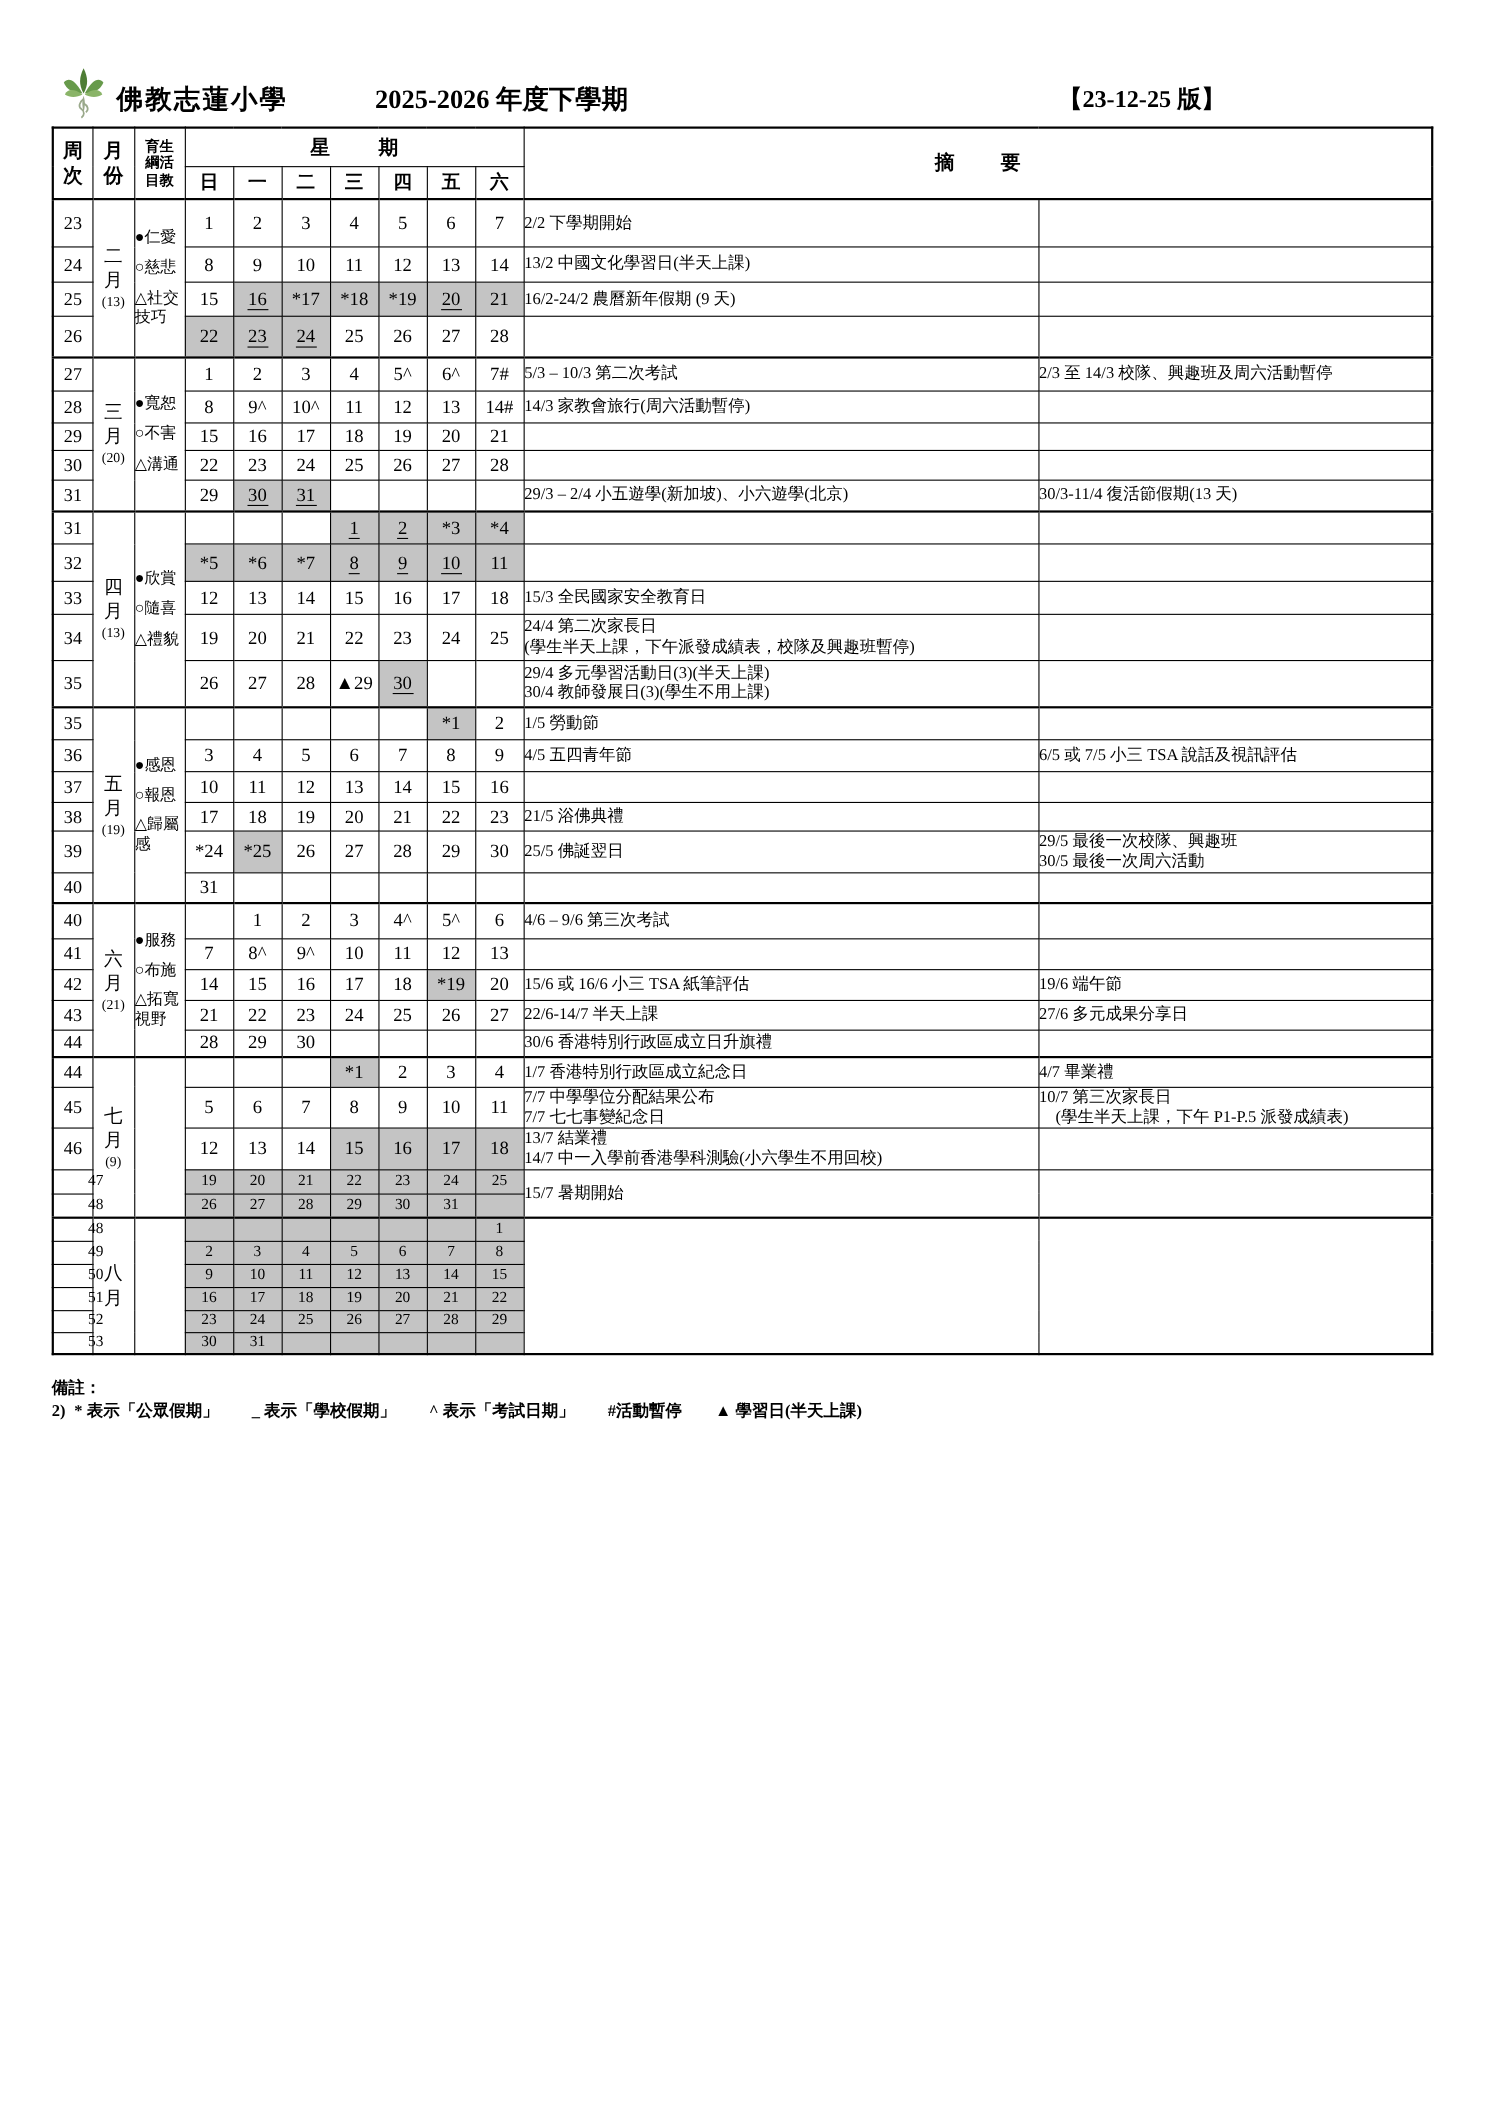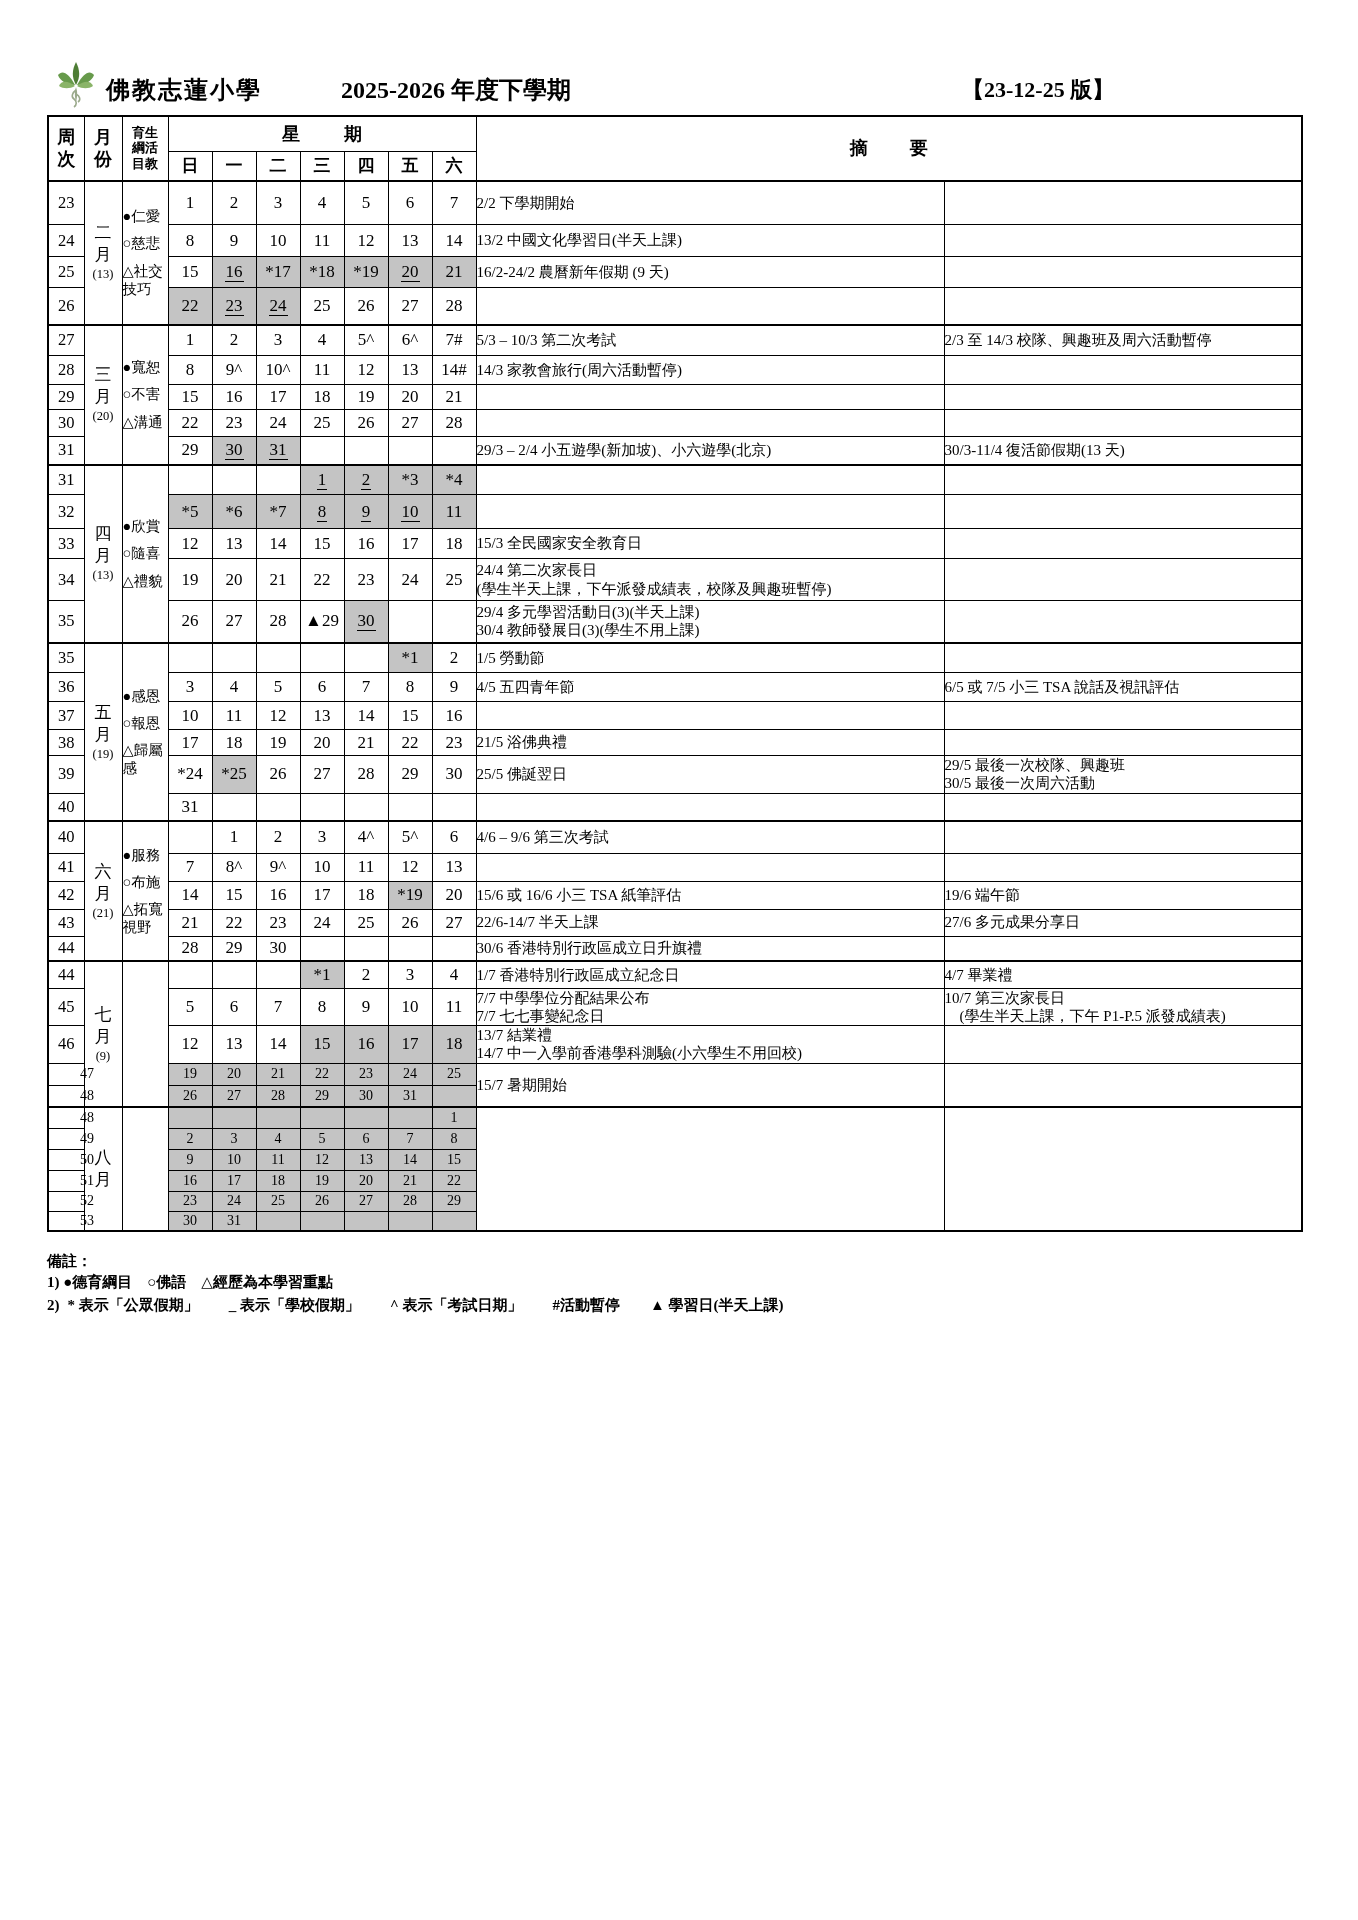--- a/index.html
+++ b/index.html
@@ -616,20 +616,19 @@
           <td class="c-day shaded"></td>
           <td class="c-day shaded"></td>
           <td class="c-day shaded"></td>
           <td class="c-day shaded"></td>
         </tr>
       </tbody>
   </table>
 
   <div class="footnotes">
     <div class="fn-label">備註：</div>
-    <div class="fn-line1">1) ●德育綱目　○佛語　△經歷為本學習重點</div>
     <div class="fn-line2">
       <span class="fn-prefix">2)</span>
       <span id="fn-items"><span class="fn-item">* 表示「公眾假期」</span><span class="fn-item">_ 表示「學校假期」</span><span class="fn-item">^ 表示「考試日期」</span><span class="fn-item">#活動暫停</span><span class="fn-item">▲ 學習日(半天上課)</span></span>
     </div>
   </div>
 
 </div>
 
 </body></html>

